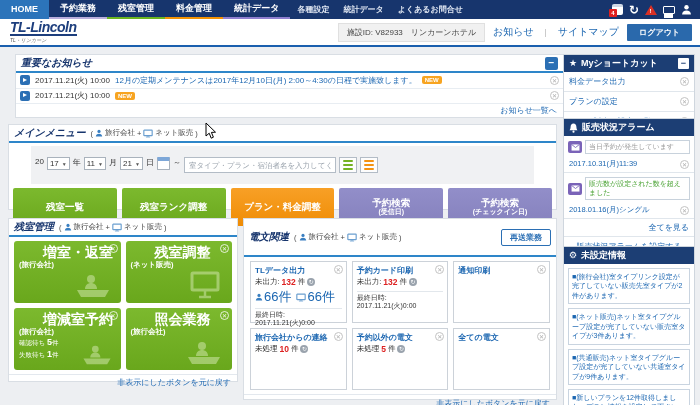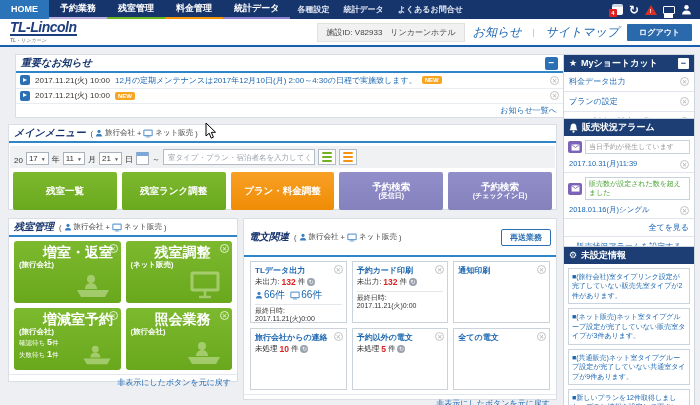--- a/index.html
+++ b/index.html
@@ -26,21 +26,21 @@
   .mon-ic::after { content:""; position:absolute; left:3px; bottom:-3px; width:3px; height:2px; background:#fff; box-shadow:-2px 1px 0 1px #fff, 2px 1px 0 1px #fff; }
   .person-ic svg { display:block; }
 
   
   .hdr { position:absolute; top:19px; left:0; width:700px; height:28px; background:#fff; border-bottom:2px solid #1a5fae; display:flex; align-items:center; }
   .logo-wrap { padding-left:10px; display:flex; flex-direction:column; }
   .logo-main { font-style:italic; font-weight:bold; font-size:14px; color:#1d3e7d; letter-spacing:-0.5px; border-bottom:2px solid #1d3e7d; line-height:13px; }
   .logo-sub { font-size:5px; color:#555; font-style:italic; padding-top:1px; }
   .hdr-right { margin-left:auto; display:flex; align-items:center; gap:8px; padding-right:8px; }
   .facility-box { background:#f1f1f1; border:1px solid #e0e0e0; color:#444; font-size:8px; padding:3px 8px; }
-  .hdr-link { color:#1b66b1; font-size:12px;font-style:italic; }
+  .hdr-link { color:#1b66b1; font-size:10px; }
   .hdr-sep { color:#999; font-size:8px; }
   .logout-btn { background:#2a69ac; color:#fff; font-size:8px; font-weight:bold; padding:3px 12px; border-radius:1px; }
 
   
   .panel { position:absolute; background:#fff; border:1px solid #d9dee4; display:flex; flex-direction:column; }
   .p-head { display:flex; align-items:center; height:18px; padding:0 5px; border-bottom:2px solid #2e86c9; flex:none; }
   .p-title { font-style:italic; font-weight:bold; font-size:10px; color:#17356d; white-space:nowrap; }
   .scope { display:flex; align-items:center; gap:2px; font-size:7.5px; color:#444; margin-left:5px; white-space:nowrap; }
   .scope svg { display:block; }
   .minus-btn { margin-left:auto; width:13px; height:13px; background:#2b6fb4; color:#fff; font-size:10px; font-weight:bold; line-height:11px; text-align:center; border-radius:2px; cursor:pointer; }
@@ -52,21 +52,21 @@
   .meg-ic { width:10px; height:10px; background:#2b6fb4; border-radius:2px; position:relative; flex:none; }
   .meg-ic::after { content:""; position:absolute; left:3px; top:2.5px; width:0; height:0; border-top:2.5px solid transparent; border-bottom:2.5px solid transparent; border-left:4px solid #fff; }
   .notice-date { color:#333; white-space:nowrap; }
   .notice-link { color:#1b66b1; white-space:nowrap; overflow:hidden; text-overflow:ellipsis; }
   .new-badge { background:#f7a421; color:#fff; font-size:6px; font-weight:bold; padding:1px 3px; border-radius:2px; flex:none; }
   .notice-row .cx { margin-left:auto; }
   .p-foot { display:flex; justify-content:flex-end; align-items:center; padding:1px 6px; font-size:8px; }
   .blue-link { color:#1b66b1; cursor:pointer; white-space:nowrap; }
 
   .p-mainmenu { left:8px; top:124px; width:549px; height:86px; }
-  .control-strip { background:#f0f1f3; margin:3px 1px; padding:3px 4px; display:flex; align-items:flex-end; gap:3px; }
+  .control-strip { background:#f0f1f3; margin:3px 22px; padding:11px 4px; display:flex; align-items:flex-start; gap:3px; }
   .ds-txt { font-size:8px; color:#333; }
   .sel { background:#fff; border:1px solid #a9b2bc; font-size:8px; color:#333; padding:1px 2px; display:inline-flex; align-items:center; gap:3px; cursor:pointer; }
   .sel .ar { font-size:5px; color:#555; }
   .cal-pick { width:13px; height:13px; background:#fff; border:1px solid #a9b2bc; border-top:4px solid #7da7d8; border-radius:1px; cursor:pointer; }
   .search-inp { width:152px; height:16px; border:1px solid #b3bcc6; font-size:7.5px; padding:0 4px; color:#333; }
   .search-inp::placeholder { color:#9aa3ad; }
   .view-btn { width:18px; height:16px; border:1px solid #b3bcc6; background:#fdfdfd; display:flex; flex-direction:column; justify-content:center; gap:2px; padding:0 3px; cursor:pointer; }
   .view-btn i { display:block; height:2px; border-radius:1px; }
   .view-btn.g i { background:#74b122; }
   .view-btn.o i { background:#f49312; }
@@ -90,21 +90,21 @@
   .p-telegram { left:243px; top:218px; width:314px; height:182px; }
   .resend-btn { margin-left:auto; background:#fff; border:1px solid #2b6fb4; color:#2b6fb4; font-size:8px; font-weight:bold; padding:2px 8px; border-radius:2px; cursor:pointer; }
   .p-telegram .p-head { height:38px; }
   .card-grid { display:grid; grid-template-columns:1fr 1fr 1fr; gap:5px; padding:4px 6px; }
   .card { position:relative; border:1px solid #ccd2d9; height:62px; padding:3px 4px; }
   .card .cx { position:absolute; top:3px; right:3px; }
   .card-title { color:#1b66b1; font-size:8px; font-weight:bold; cursor:pointer; }
   .card-stat { font-size:7.5px; color:#333; margin-top:1px; display:flex; align-items:center; gap:2px; }
   .card-stat b { color:#dd2222; font-size:8.5px; }
   .mini-ref { width:8px; height:8px; border-radius:50%; background:#9aa3ad; color:#fff; font-size:6px; line-height:8px; text-align:center; display:inline-block; cursor:pointer; }
-  .card-counts { display:flex; align-items:center; gap:5px; font-size:10px; color:#1b66b1; margin-top:1px; border-bottom:1px solid #e2e7ec; padding-bottom:2px; }
+  .card-counts { display:flex; align-items:center; gap:5px; font-size:13px; color:#1b66b1; margin-top:1px; border-bottom:1px solid #e2e7ec; padding-bottom:2px; }
   .card-counts span { display:inline-flex; align-items:center; gap:1px; }
   .card-last { font-size:7px; color:#333; margin-top:2px; line-height:1.2; }
   .card-last.bt { border-top:1px solid #e2e7ec; padding-top:2px; }
   .tg-foot { margin-top:auto; border-top:1px solid #e3e8ee; display:flex; justify-content:flex-end; padding:3px 6px; font-size:8px; }
   .rm-foot { margin-top:auto; border-top:1px solid #e3e8ee; display:flex; justify-content:flex-end; padding:2px 6px 3px; font-size:8px; }
 
   
   .sb-panel { position:absolute; left:563px; width:132px; background:#fff; border:1px solid #cfd6de; }
   .sb-head { background:#1c3e74; color:#fff; display:flex; align-items:center; gap:4px; height:17px; padding:0 5px; font-size:9px; font-weight:bold; }
   .sb-head .ic { font-size:9px; line-height:1; }

